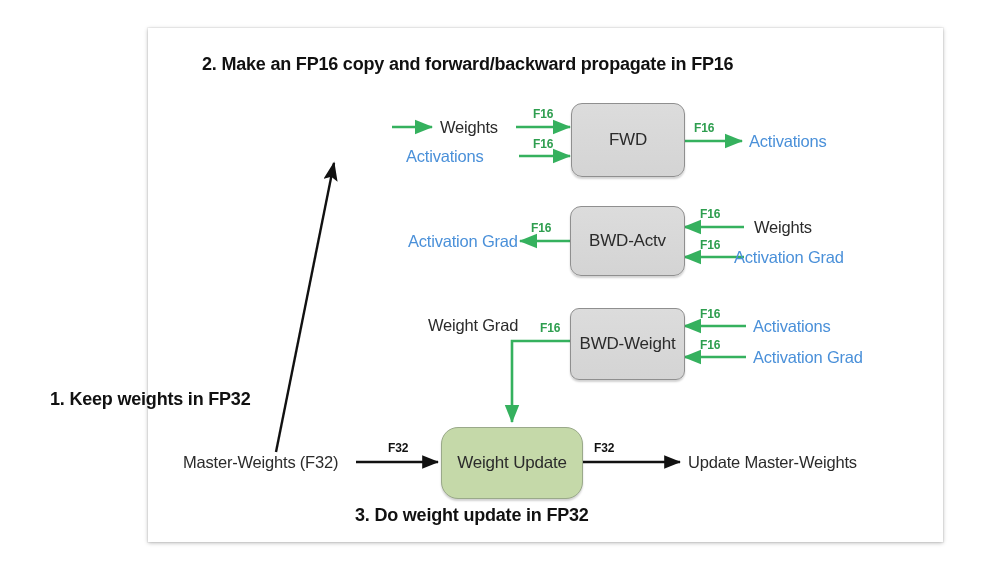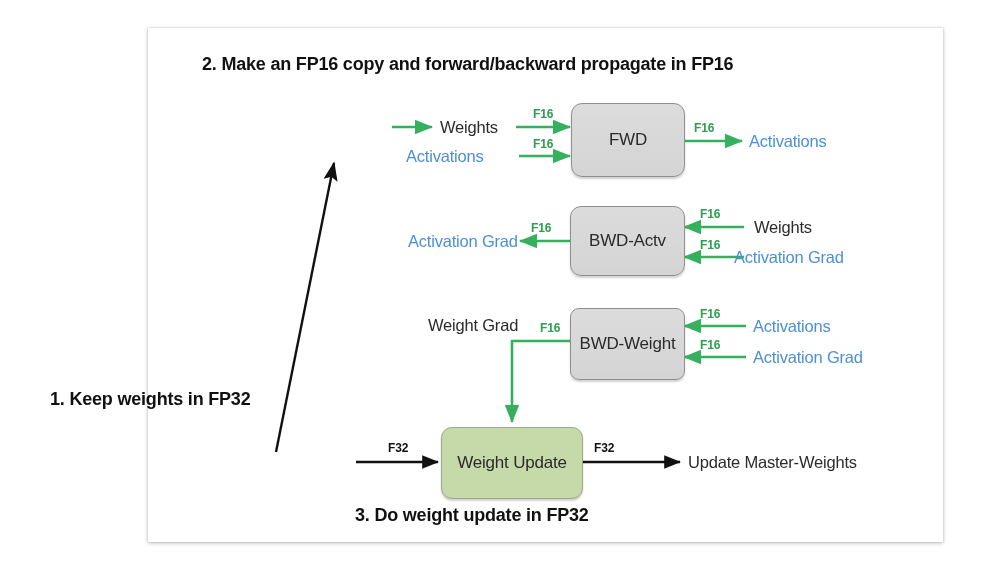--- a/index.html
+++ b/index.html
@@ -52,20 +52,21 @@
     color: #2b2b2b;
     box-shadow: 0 2px 2px rgba(0,0,0,0.18);
     letter-spacing: -0.2px;
   }
   .node.grey {
     background: linear-gradient(#dcdcdc, #d4d4d4);
   }
   .node.green {
     background: #c5d9a9;
     border-color: #9aa98a;
+    border-radius: 17px;
   }
   .io {
     font-size: 16.5px;
     letter-spacing: -0.2px;
   }
   .io.black { color: #2b2b2b; }
   .io.blue  { color: #4a90d9; }
   .tag {
     font-size: 12px;
     font-weight: bold;
@@ -181,20 +182,21 @@
   <div class="lbl io black" style="left:754px; top:219px;">Weights</div>
 
   <div class="lbl io blue" style="left:734px; top:249px;">Activation Grad</div>
 
   <div class="lbl io black" style="left:428px; top:317px;">Weight Grad</div>
 
   <div class="lbl io blue" style="left:753px; top:318px;">Activations</div>
 
   <div class="lbl io blue" style="left:753px; top:349px;">Activation Grad</div>
 
+  <div class="lbl io black" style="left:183px; top:454px;">Master-Weights (F32)</div>
 
   <div class="lbl io black" style="left:688px; top:454px;">Update Master-Weights</div>
 
   <div class="lbl tag green" style="left:533px; top:108px;">F16</div>
 
   <div class="lbl tag green" style="left:533px; top:138px;">F16</div>
 
   <div class="lbl tag green" style="left:694px; top:122px;">F16</div>
 
   <div class="lbl tag green" style="left:531px; top:222px;">F16</div>

